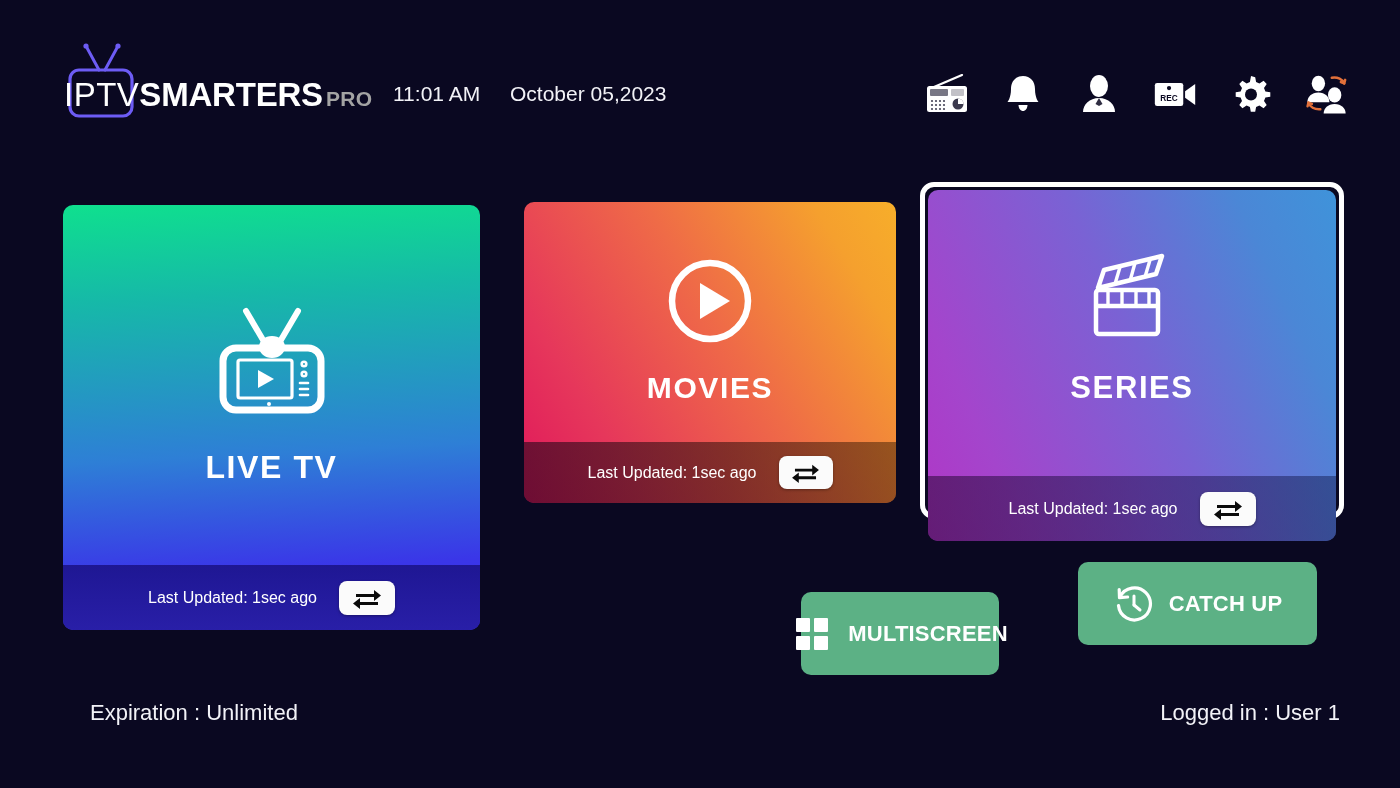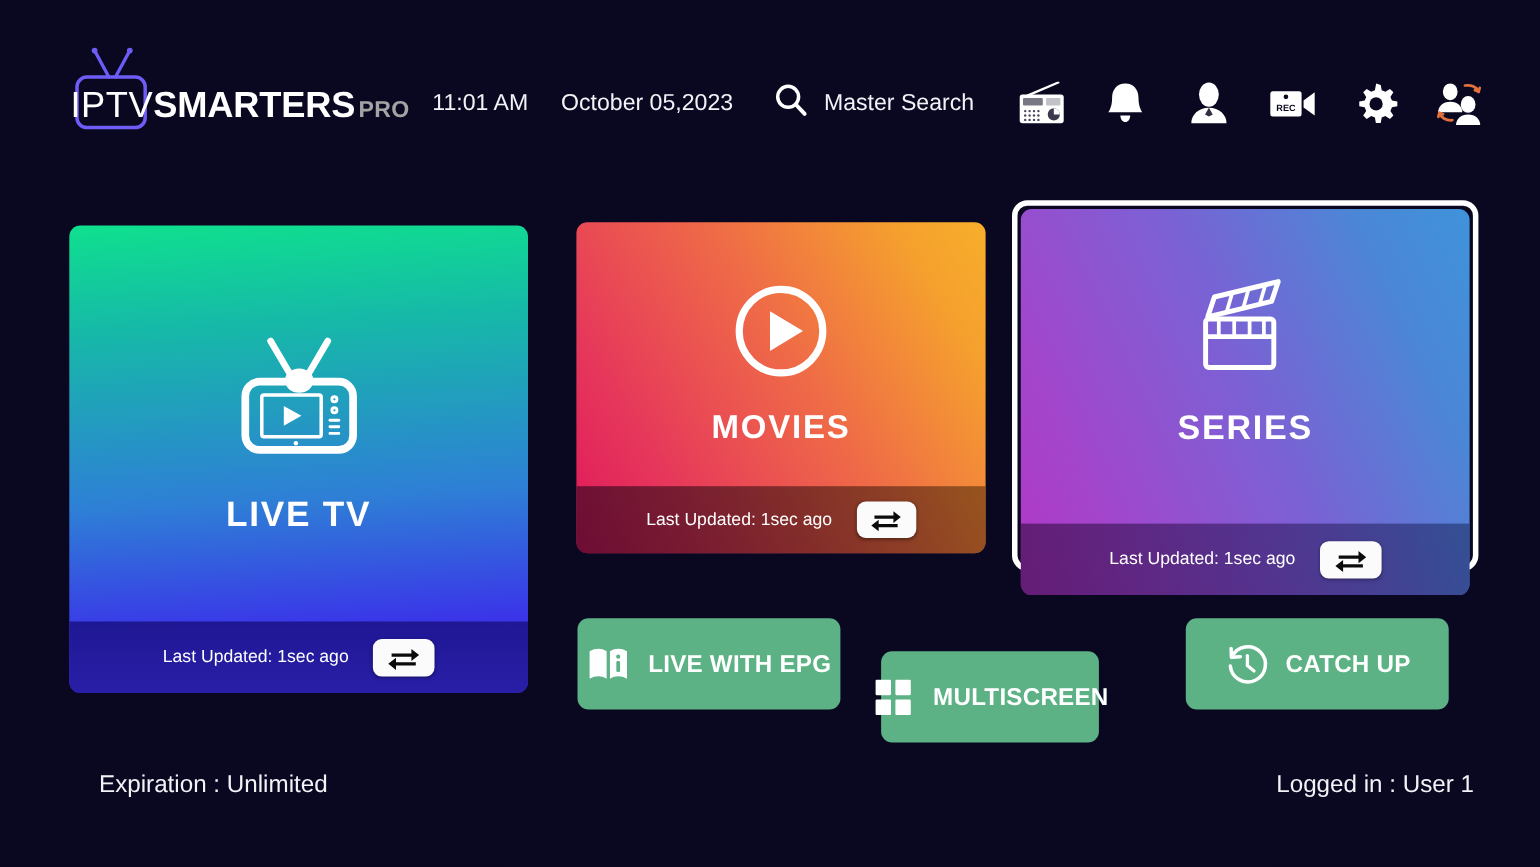--- a/index.html
+++ b/index.html
@@ -292,29 +292,20 @@
       <span class="logo-text">
         <span class="logo-iptv">IPTV</span>
         <span class="logo-smarters">SMARTERS</span>
         <span class="logo-pro">PRO</span>
       </span>
     </div>
 
     <div class="hdr-time">11:01 AM</div>
     <div class="hdr-date">October 05,2023</div>
 
-    <div class="hdr-search">
-      <span>
-        <svg width="34" height="34" viewBox="0 0 34 34">
-          <circle cx="14.5" cy="14" r="9.5" stroke="#ffffff" stroke-width="3.2" fill="none"></circle>
-          <line x1="21.5" y1="21" x2="29.5" y2="29.5" stroke="#ffffff" stroke-width="3.6" stroke-linecap="round"></line>
-        </svg>
-      </span>
-      <span class="hdr-search-label">Master Search</span>
-    </div>
 
     <div class="hdr-icons">
 
       <div class="hdr-icon">
         <svg width="44" height="40" viewBox="0 0 44 40">
           <line x1="9" y1="13" x2="37" y2="1" stroke="#ffffff" stroke-width="2.2" stroke-linecap="round"></line>
           <rect x="2" y="12" width="40" height="26" rx="2.5" fill="#ffffff"></rect>
           <rect x="5" y="15" width="18" height="7" rx="1" fill="#0a0821" opacity="0.55"></rect>
           <rect x="26" y="15" width="13" height="7" rx="1" fill="#0a0821" opacity="0.25"></rect>
           <g fill="#0a0821" opacity="0.75">
@@ -463,31 +454,20 @@
       <span class="card-updated">Last Updated: 1sec ago</span>
       <span class="refresh-btn">
         <svg width="32" height="24" viewBox="0 0 32 24">
           <path d="M5 8 L23 8 L23 4 L30 9.5 L23 15 L23 11 L5 11 Z" fill="#0b0b0b"></path>
           <path d="M27 16 L9 16 L9 12 L2 17.5 L9 23 L9 19 L27 19 Z" fill="#0b0b0b"></path>
         </svg>
       </span>
     </div>
   </div>
 
-  <div class="green-btn" id="btn-epg">
-    <span class="green-btn-icon">
-      <svg width="40" height="34" viewBox="0 0 40 34">
-        <path d="M3 5 C8 2 14 2 18.5 5 L18.5 30 C14 27 8 27 3 30 Z" fill="#ffffff"></path>
-        <path d="M21.5 5 C26 2 32 2 37 5 L37 30 C32 27 26 27 21.5 30 Z" fill="#ffffff"></path>
-        <circle cx="29" cy="10" r="1.9" fill="#5cb185"></circle>
-        <rect x="27.3" y="14" width="3.4" height="10" rx="1.2" fill="#5cb185"></rect>
-      </svg>
-    </span>
-    <span class="green-btn-label">LIVE WITH EPG</span>
-  </div>
 
   <div class="green-btn" id="btn-multiscreen">
     <span class="green-btn-icon">
       <svg width="34" height="34" viewBox="0 0 34 34">
         <rect x="1" y="1" width="14" height="14" rx="1" fill="#ffffff"></rect>
         <rect x="19" y="1" width="14" height="14" rx="1" fill="#ffffff"></rect>
         <rect x="1" y="19" width="14" height="14" rx="1" fill="#ffffff"></rect>
         <rect x="19" y="19" width="14" height="14" rx="1" fill="#ffffff"></rect>
       </svg>
     </span>

